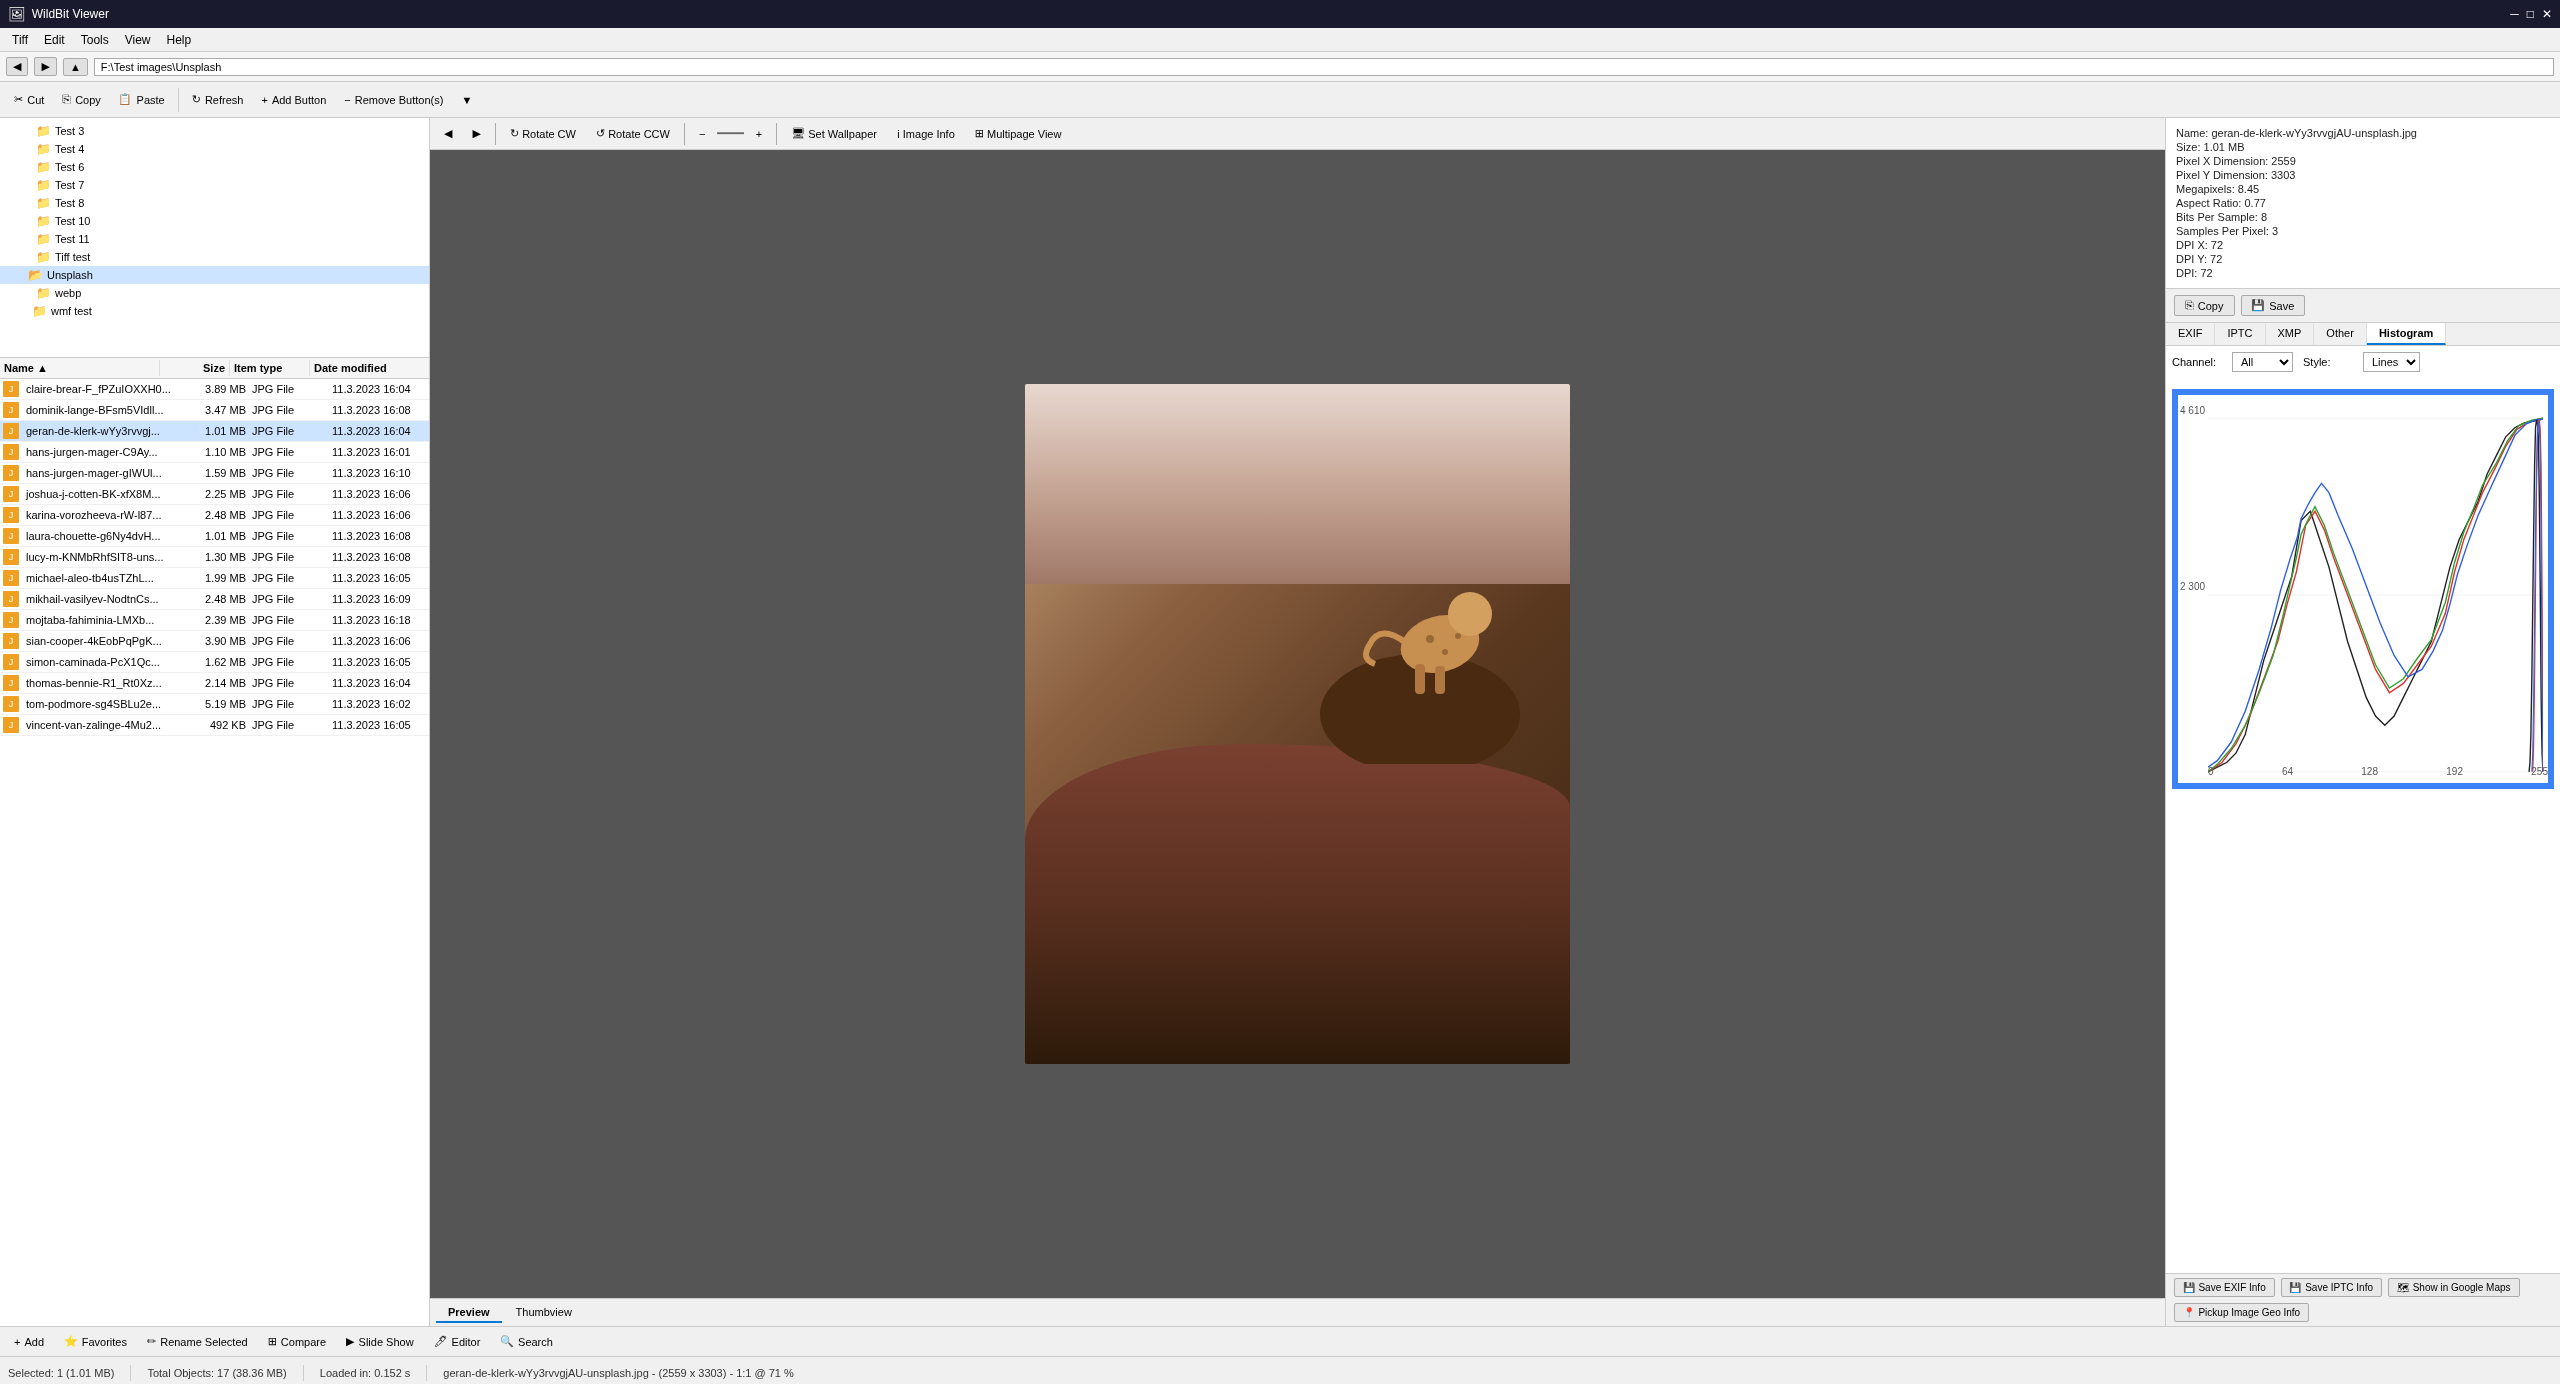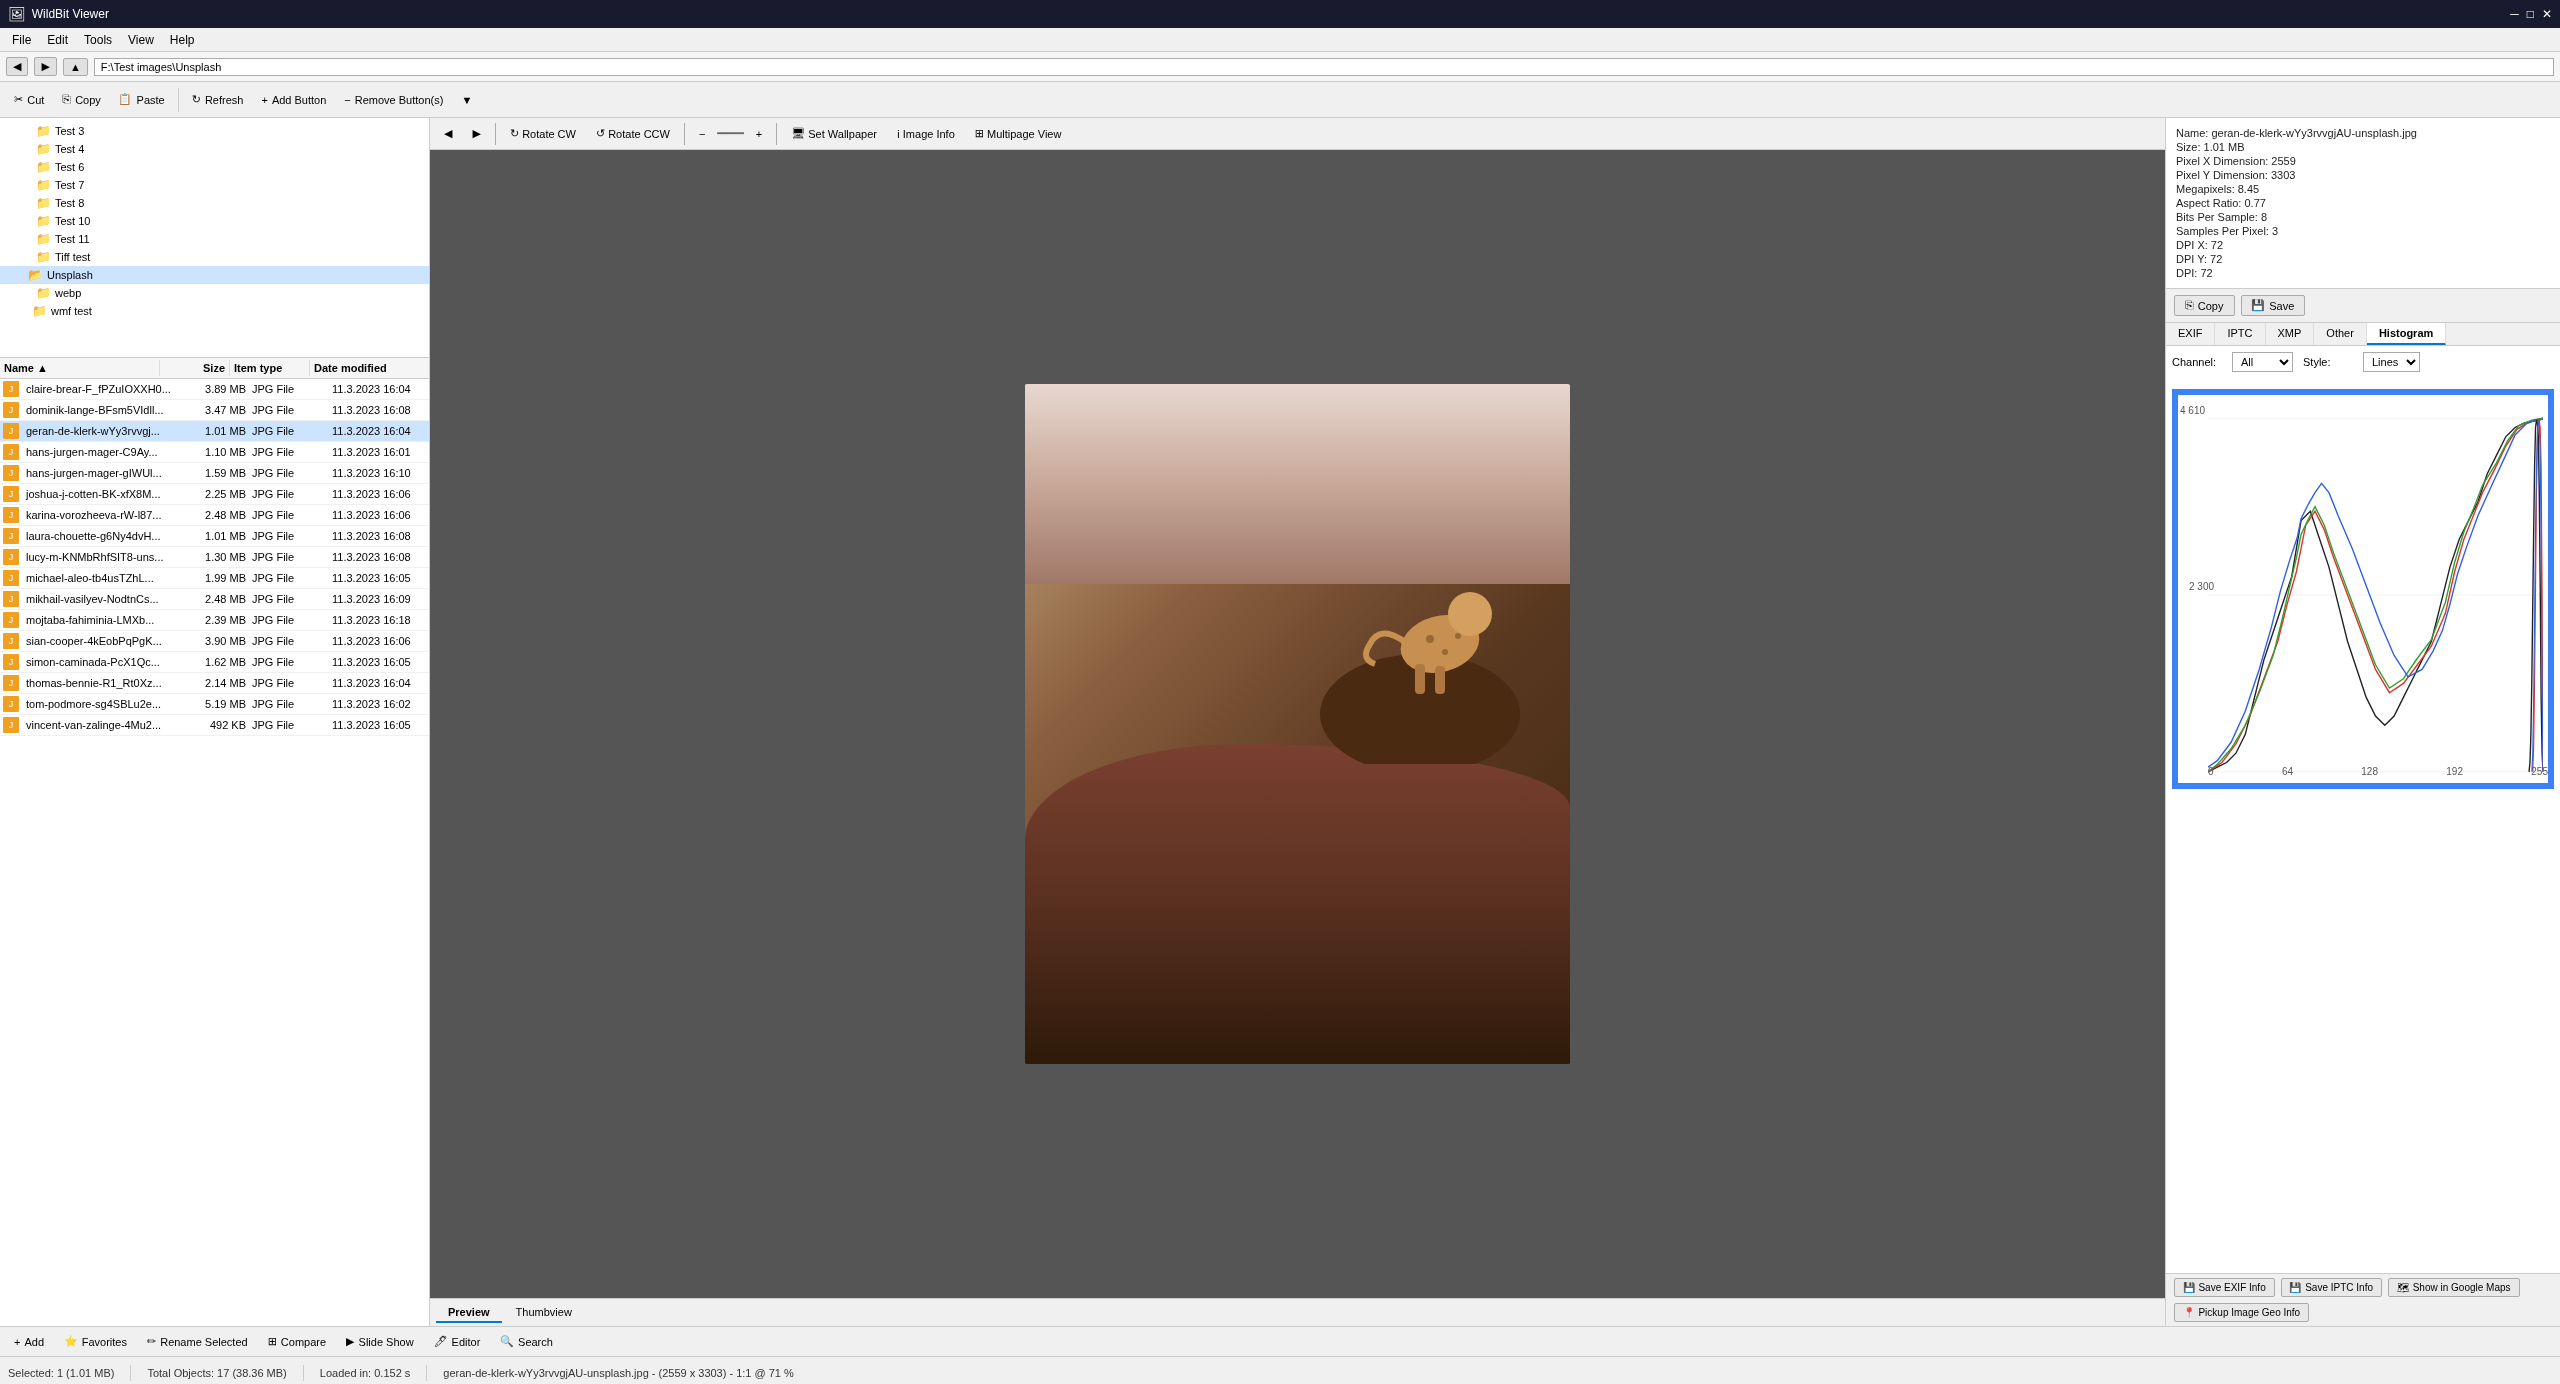--- a/index.html
+++ b/index.html
@@ -112,21 +112,21 @@
 <div id="title-bar">
   <span class="app-icon">🖼</span>
   <span>WildBit Viewer</span>
   <div style="flex:1"></div>
   <span style="margin-right:8px;cursor:pointer;">─</span>
   <span style="margin-right:8px;cursor:pointer;">□</span>
   <span style="cursor:pointer;">✕</span>
 </div>
 
 <div id="menu-bar">
-  <span class="menu-item">File</span>
+  <span class="menu-item">Tiff</span>
   <span class="menu-item">Edit</span>
   <span class="menu-item">Tools</span>
   <span class="menu-item">View</span>
   <span class="menu-item">Help</span>
 </div>
 
 <div id="address-bar">
   <button class="addr-btn">◀</button>
   <button class="addr-btn">▶</button>
   <button class="addr-btn">▲</button>
@@ -473,21 +473,21 @@
         <span class="hist-label">Style:</span>
         <select class="hist-select">
           <option>Lines</option>
           <option>Bars</option>
           <option>Area</option>
         </select>
       </div>
 
       <div id="histogram-canvas" style="position:relative;height:400px;width:100%;">
         <span class="hist-y-label" style="top:10px;left:2px;">4 610</span>
-        <span class="hist-y-label" style="top:48%;left:11px;">2 300</span>
+        <span class="hist-y-label" style="top:48%;left:2px;">2 300</span>
         <svg id="hist-svg" viewBox="0 0 360 380" style="position:absolute;top:20px;left:30px;right:0;bottom:20px;width:calc(100% - 35px);height:360px;">
 
           <line x1="0" y1="0" x2="360" y2="0" stroke="#e0e0e0" stroke-width="0.5"></line>
           <line x1="0" y1="190" x2="360" y2="190" stroke="#e0e0e0" stroke-width="0.5"></line>
           <line x1="0" y1="380" x2="360" y2="380" stroke="#e0e0e0" stroke-width="0.5"></line>
 
           <polyline points="0,380 10,375 20,370 30,360 40,340 50,300 60,260 70,230 80,200 90,170 95,140 100,110 110,100 120,130 130,160 140,200 150,240 160,270 170,300 180,320 190,330 200,320 210,300 220,280 230,260 240,240 250,200 260,160 270,130 280,110 290,90 300,60 310,40 320,20 330,10 340,5 350,3 355,2 360,1" fill="none" stroke="#222" stroke-width="1.5"></polyline>
 
           <polyline points="0,380 15,370 30,350 45,320 60,280 75,240 85,200 95,165 100,140 105,115 115,100 125,120 135,150 150,190 165,230 180,270 195,295 210,285 225,265 240,245 255,210 265,165 275,130 285,105 295,80 308,55 320,30 332,12 345,4 355,1 360,0" fill="none" stroke="#e03030" stroke-width="1.5"></polyline>
 

